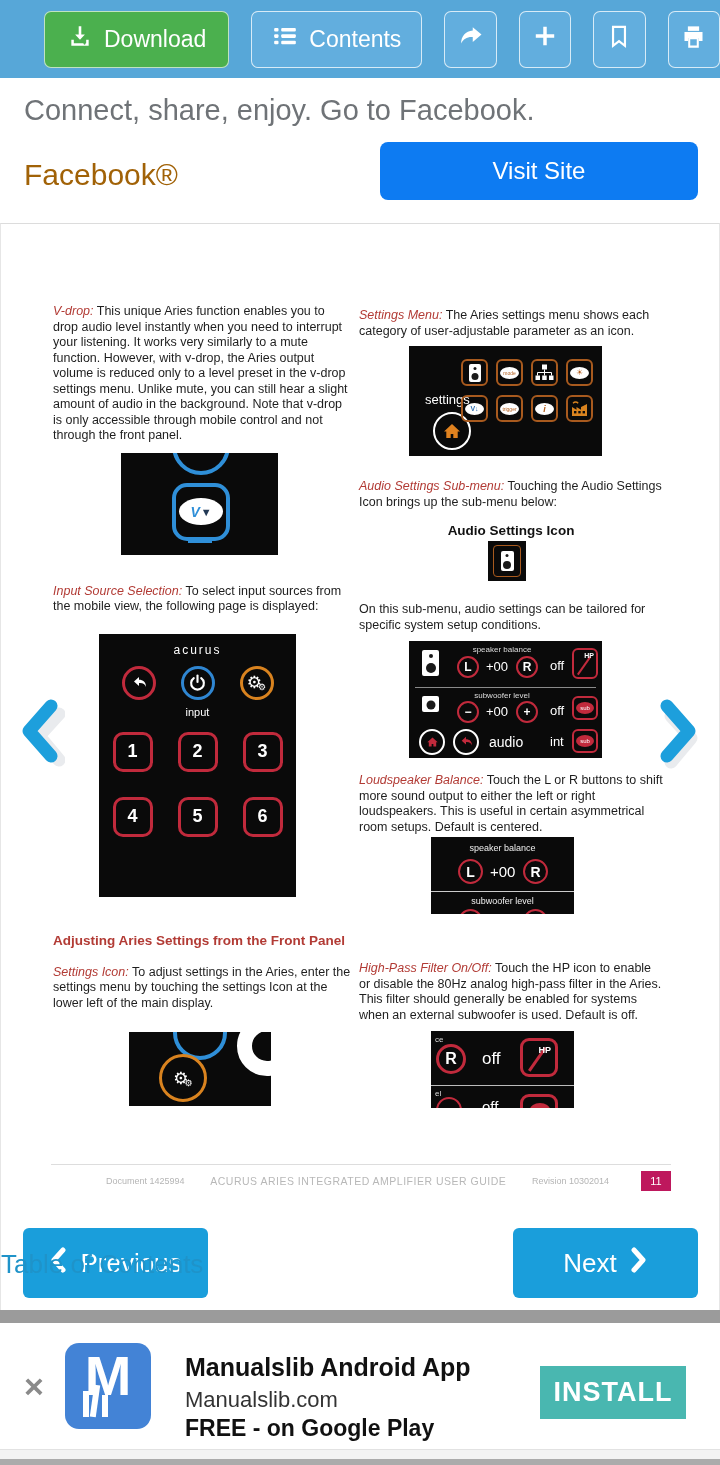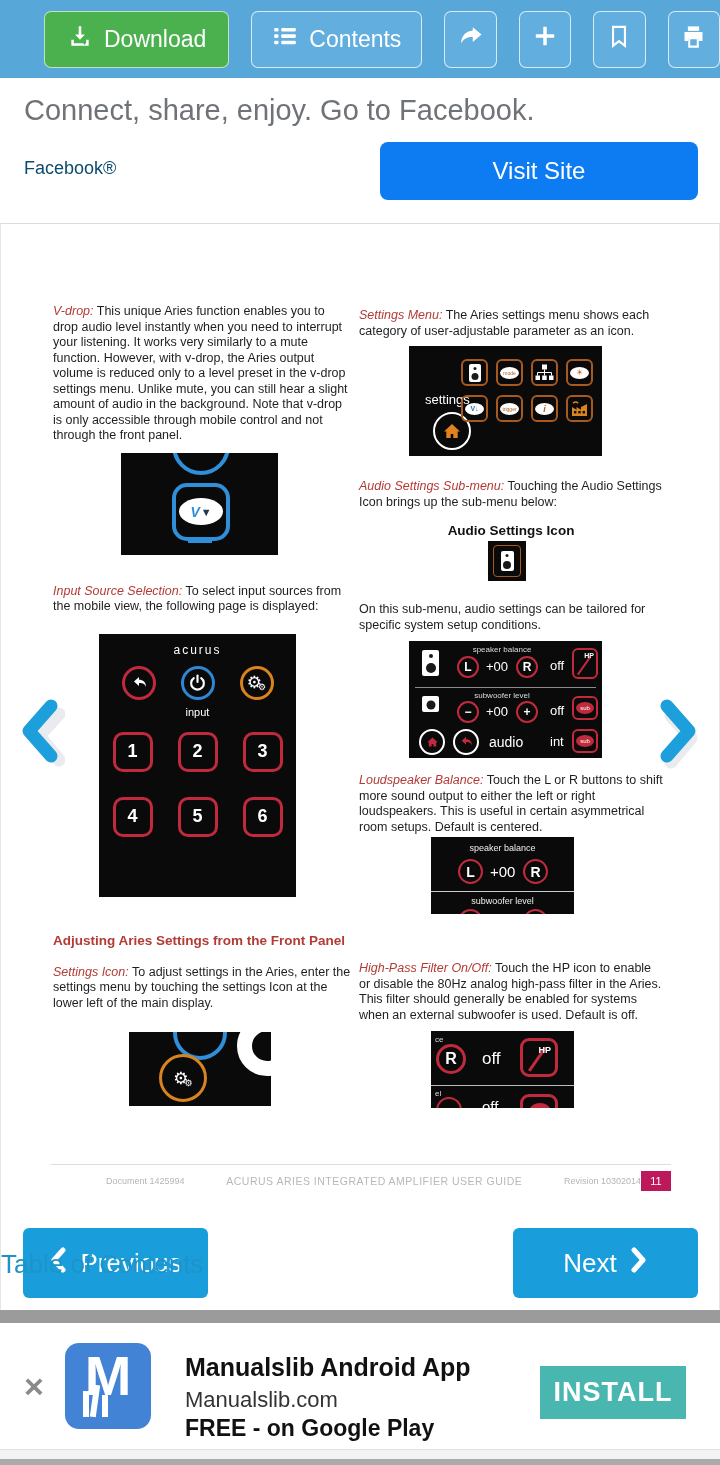--- a/index.html
+++ b/index.html
@@ -6,21 +6,21 @@
   body{width:720px;height:1465px;position:relative;background:#fff;font-family:"Liberation Sans",sans-serif;overflow:hidden;}
   
   .toolbar{height:78px;background:#57a7d8;display:flex;align-items:center;padding-left:44px;gap:22px;box-sizing:border-box;}
   .tb-btn{height:57px;border:1px solid rgba(255,255,255,.75);border-radius:7px;display:flex;align-items:center;justify-content:center;gap:11px;color:#fff;font-size:23px;background:#62aede;box-sizing:border-box;cursor:pointer;}
   .tb-download{background:#4bb04e;border-color:rgba(255,255,255,.65);padding:0 22px;}
   .tb-contents{padding:0 20px;}
   .tb-ic{width:54px;}
   
   .ad-top{height:145px;background:#fff;position:relative;}
   .ad-headline{position:absolute;left:24px;top:16px;font-size:29px;color:#6f7377;}
-  .ad-brand{position:absolute;left:24px;top:80px;font-size:18px;color:#0c4a6e;}
+  .ad-brand{position:absolute;left:24px;top:80px;font-size:30px;color:#a16207;}
   .visit-btn{position:absolute;right:22px;top:64px;width:318px;height:58px;background:#0d7bf2;border-radius:8px;color:#fff;font-size:24px;display:flex;align-items:center;justify-content:center;cursor:pointer;}
   
   .viewer{position:relative;height:993px;background:#fff;border-top:1px solid #dcdcdc;border-left:1px solid #e6e6e6;border-right:1px solid #e6e6e6;box-sizing:border-box;}
   .col-left{position:absolute;left:52px;top:80px;width:298px;}
   .col-right{position:absolute;left:358px;top:84px;width:304px;}
   .docp{margin:0;font-size:12.5px;line-height:15.5px;color:#1e1e1e;}
   .rlab{color:#b23b35;font-style:italic;}
   .red-head{margin:36px 0 0 0;font-size:13.5px;font-weight:bold;color:#b23b35;}
   .cap-bold{margin:13px 0 0 0;font-size:13.5px;font-weight:bold;color:#111;text-align:center;}
   .mt9{margin-top:9px;}.mt29{margin-top:29px;}.mt19{margin-top:19px;}.mt17{margin-top:17px;}
@@ -86,21 +86,21 @@
   .panel-gear{width:142px;height:74px;margin-left:76px;}
   .pg-blue{position:absolute;left:44px;top:-26px;width:46px;height:46px;border:4px solid #2f8fd8;border-radius:50%;}
   .pg-org{position:absolute;left:30px;top:22px;width:48px;height:48px;border:3px solid #d9831f;border-radius:50%;display:flex;align-items:center;justify-content:center;box-sizing:border-box;}
   .pg-blob{position:absolute;right:-26px;top:-16px;width:60px;height:60px;border:15px solid #fff;border-radius:50%;box-sizing:border-box;}
   .gear-g{color:#fff;font-size:17px;line-height:1;}
   .gear-s{color:#fff;font-size:9px;line-height:1;margin:10px 0 0 -4px;}
   
   .doc-footer{position:absolute;left:50px;width:620px;top:940px;border-top:1px solid #ddd;padding-top:6px;display:flex;align-items:center;}
   .df-doc{margin-left:55px;font-size:9px;color:#b5b5b5;}
   .df-title{flex:1;text-align:center;font-size:10.5px;color:#b8b8b8;letter-spacing:.5px;}
-  .df-rev{font-size:9px;color:#b5b5b5;margin-right:0;}
+  .df-rev{font-size:9px;color:#b5b5b5;margin-right:32px;}
   .df-page{width:30px;height:20px;background:#be185d;color:#fff;font-size:11px;display:flex;align-items:center;justify-content:center;}
   
   .nav-arrow{position:absolute;top:468px;width:54px;height:78px;cursor:pointer;}
   .nav-left{left:10px;}
   .nav-right{right:10px;}
   
   .pager{height:94px;background:#fff;position:relative;border-left:1px solid #e6e6e6;border-right:1px solid #e6e6e6;box-sizing:border-box;}
   .pg-btn{position:absolute;top:12px;width:185px;height:70px;background:#1a9edb;border-radius:6px;color:#fff;font-size:26px;display:flex;align-items:center;justify-content:center;gap:13px;cursor:pointer;}
   .pg-prev{left:22px;}
   .pg-next{right:21px;}

